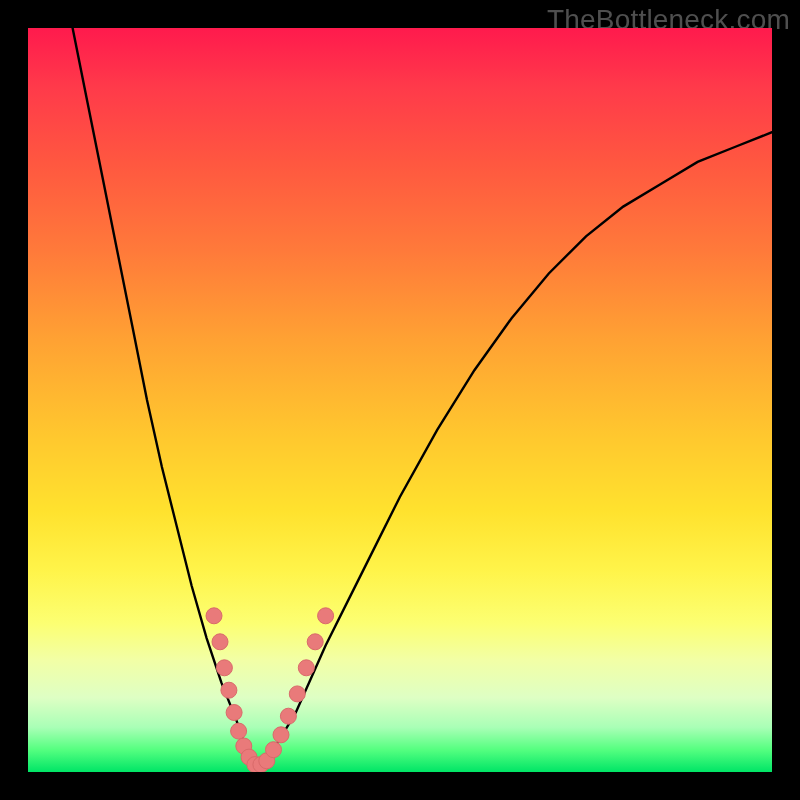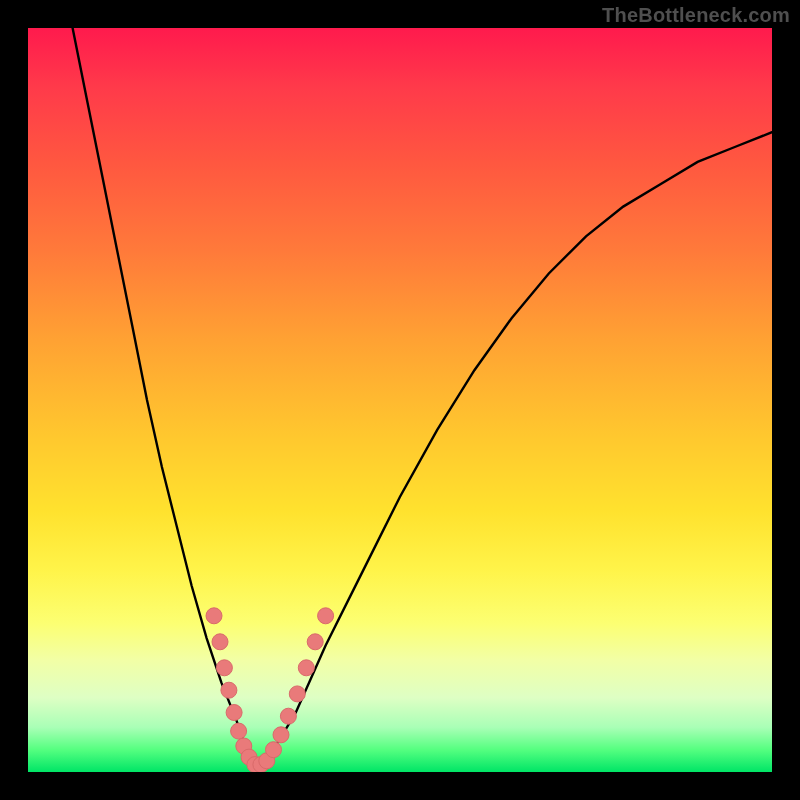--- a/index.html
+++ b/index.html
@@ -43,23 +43,23 @@
       #a9ffb6 94%,
       #55ff80 97%,
       #00e566 100%
     );
   }
   .watermark {
     position: absolute;
     top: 4px;
     right: 10px;
     color: #4f4f4f;
-    font-size: 20px;
+    font-size: 28px;
     letter-spacing: 0.2px;
-    font-weight: 700;
+    font-weight: 400;
     user-select: none;
     margin-left: 34px;
   }
   svg.curve {
     position: absolute;
     inset: 0;
   }
 </style>
 </head>
 <body>

